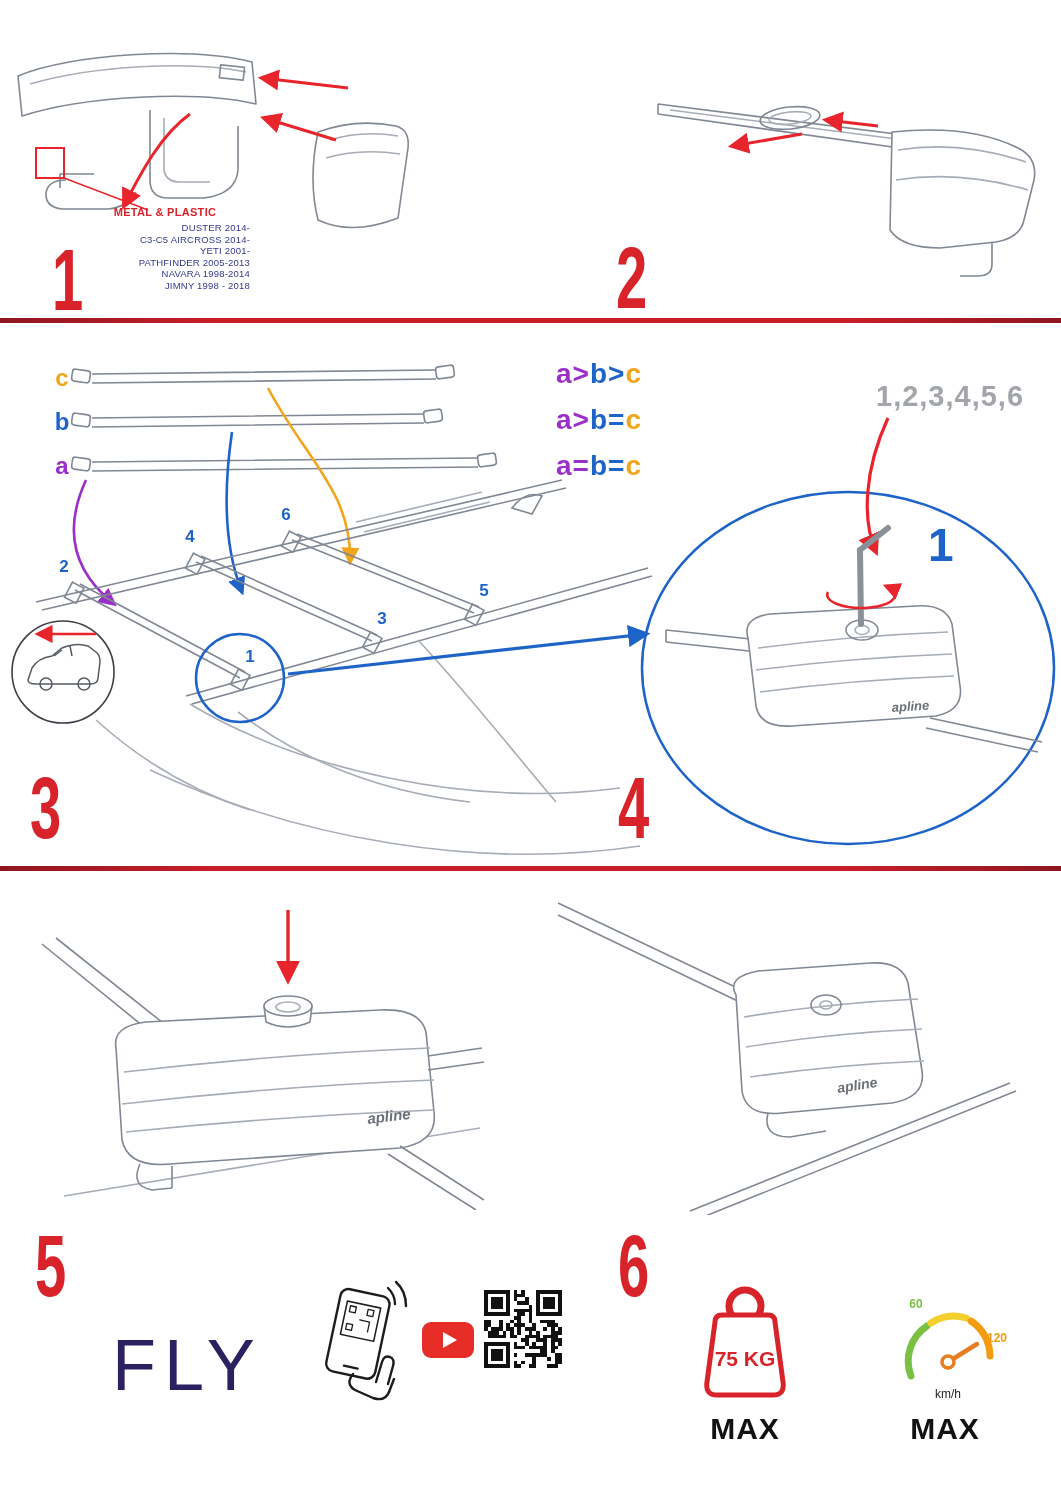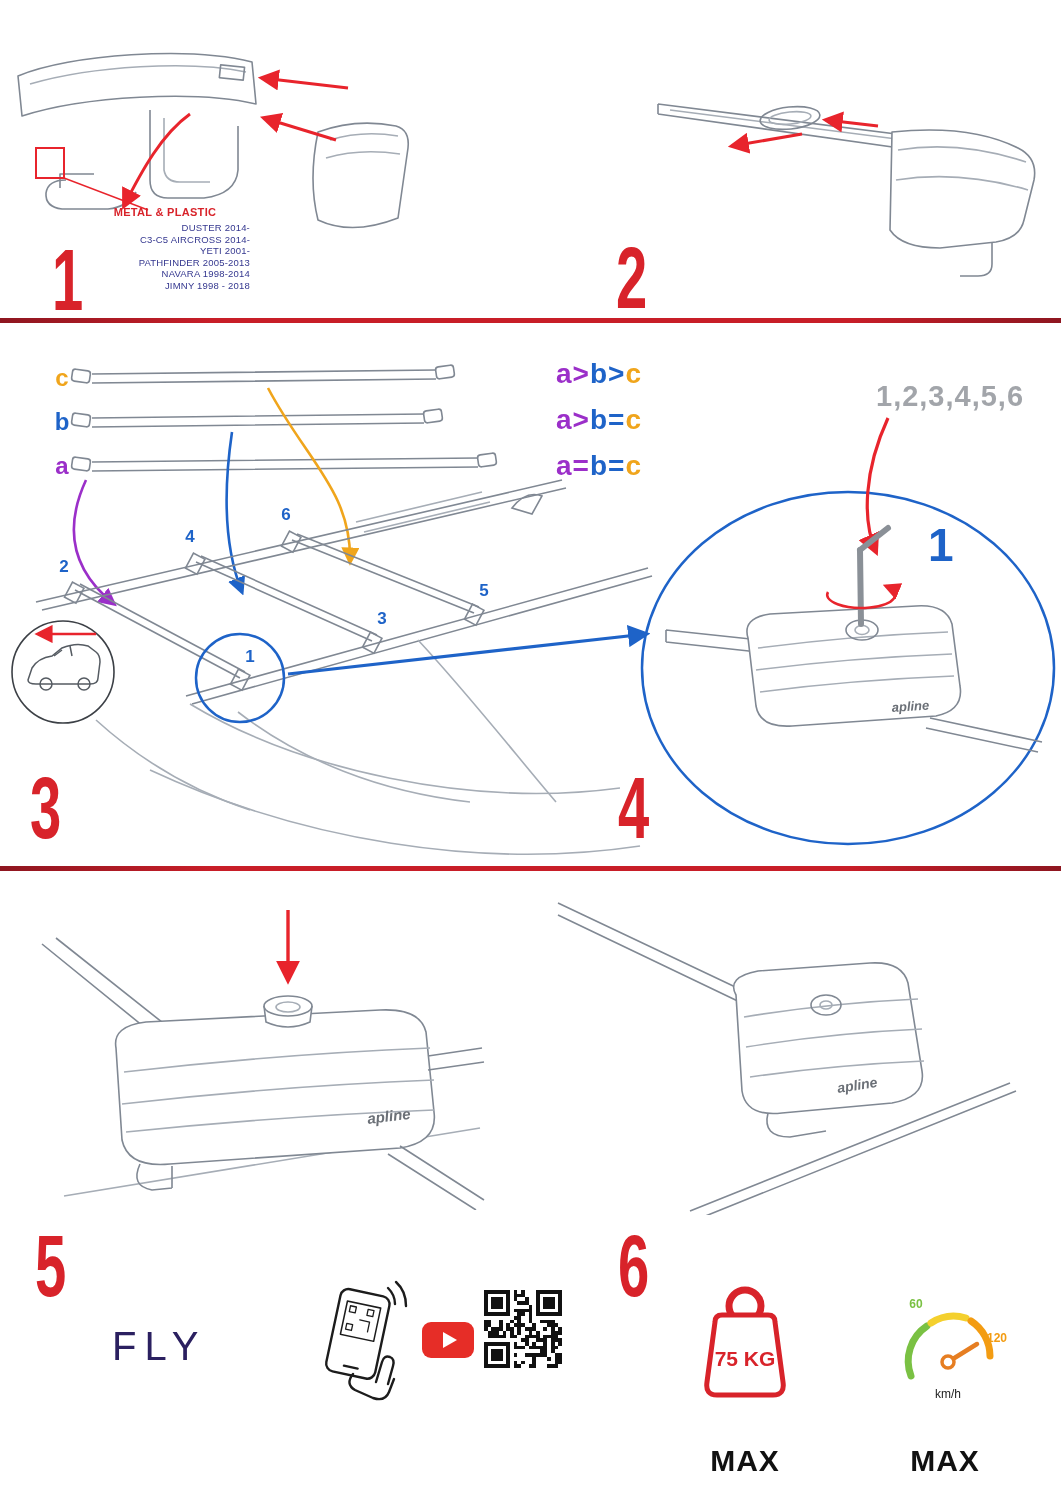--- a/index.html
+++ b/index.html
@@ -12,24 +12,24 @@
   .divider{position:absolute;left:0;width:1061px;height:5px;
            background:linear-gradient(90deg,#8e1620,#c81e28 20%,#c81e28 80%,#8e1620);}
   .material{color:#d8232a;font-weight:700;font-size:11px;letter-spacing:.3px;text-align:center;}
   .models{color:#34378f;font-weight:400;font-size:9.5px;line-height:11.5px;text-align:right;
           letter-spacing:.2px;}
   .legend-row{height:46px;font-size:28px;font-weight:700;letter-spacing:1px;}
   .ca{color:#9b2fc9;} .cb{color:#1e63c8;} .cc{color:#f0a51c;}
   .cop1{color:#9b2fc9;} .cop2{color:#1e63c8;}
   .seq{color:#a2a5aa;font-weight:700;font-size:29px;letter-spacing:1px;}
   .bignum-blue{color:#1e63c8;font-weight:700;font-size:46px;}
-  .fly{color:#2b2060;font-size:40px;letter-spacing:8px;font-weight:400;}
+  .fly{color:#2b2060;font-size:72px;letter-spacing:8px;font-weight:400;}
   .brandline{font-size:27px;font-weight:700;letter-spacing:-0.5px;color:#3f3f46;}
   .brandline .red{color:#d8232a;}
-  .maxlabel{color:#111;font-weight:700;font-size:30px;text-align:center;letter-spacing:1px;margin-top:32px;}
+  .maxlabel{color:#111;font-weight:700;font-size:30px;text-align:center;letter-spacing:1px;}
   .yt{position:absolute;width:52px;height:36px;background:#e62d27;border-radius:9px;
       display:flex;align-items:center;justify-content:center;}
   .yt .tri{width:0;height:0;border-left:14px solid #ffffff;border-top:8px solid transparent;
            border-bottom:8px solid transparent;margin-left:3px;}
 </style>
 </head>
 <body>
 
 <div id="page">
 

